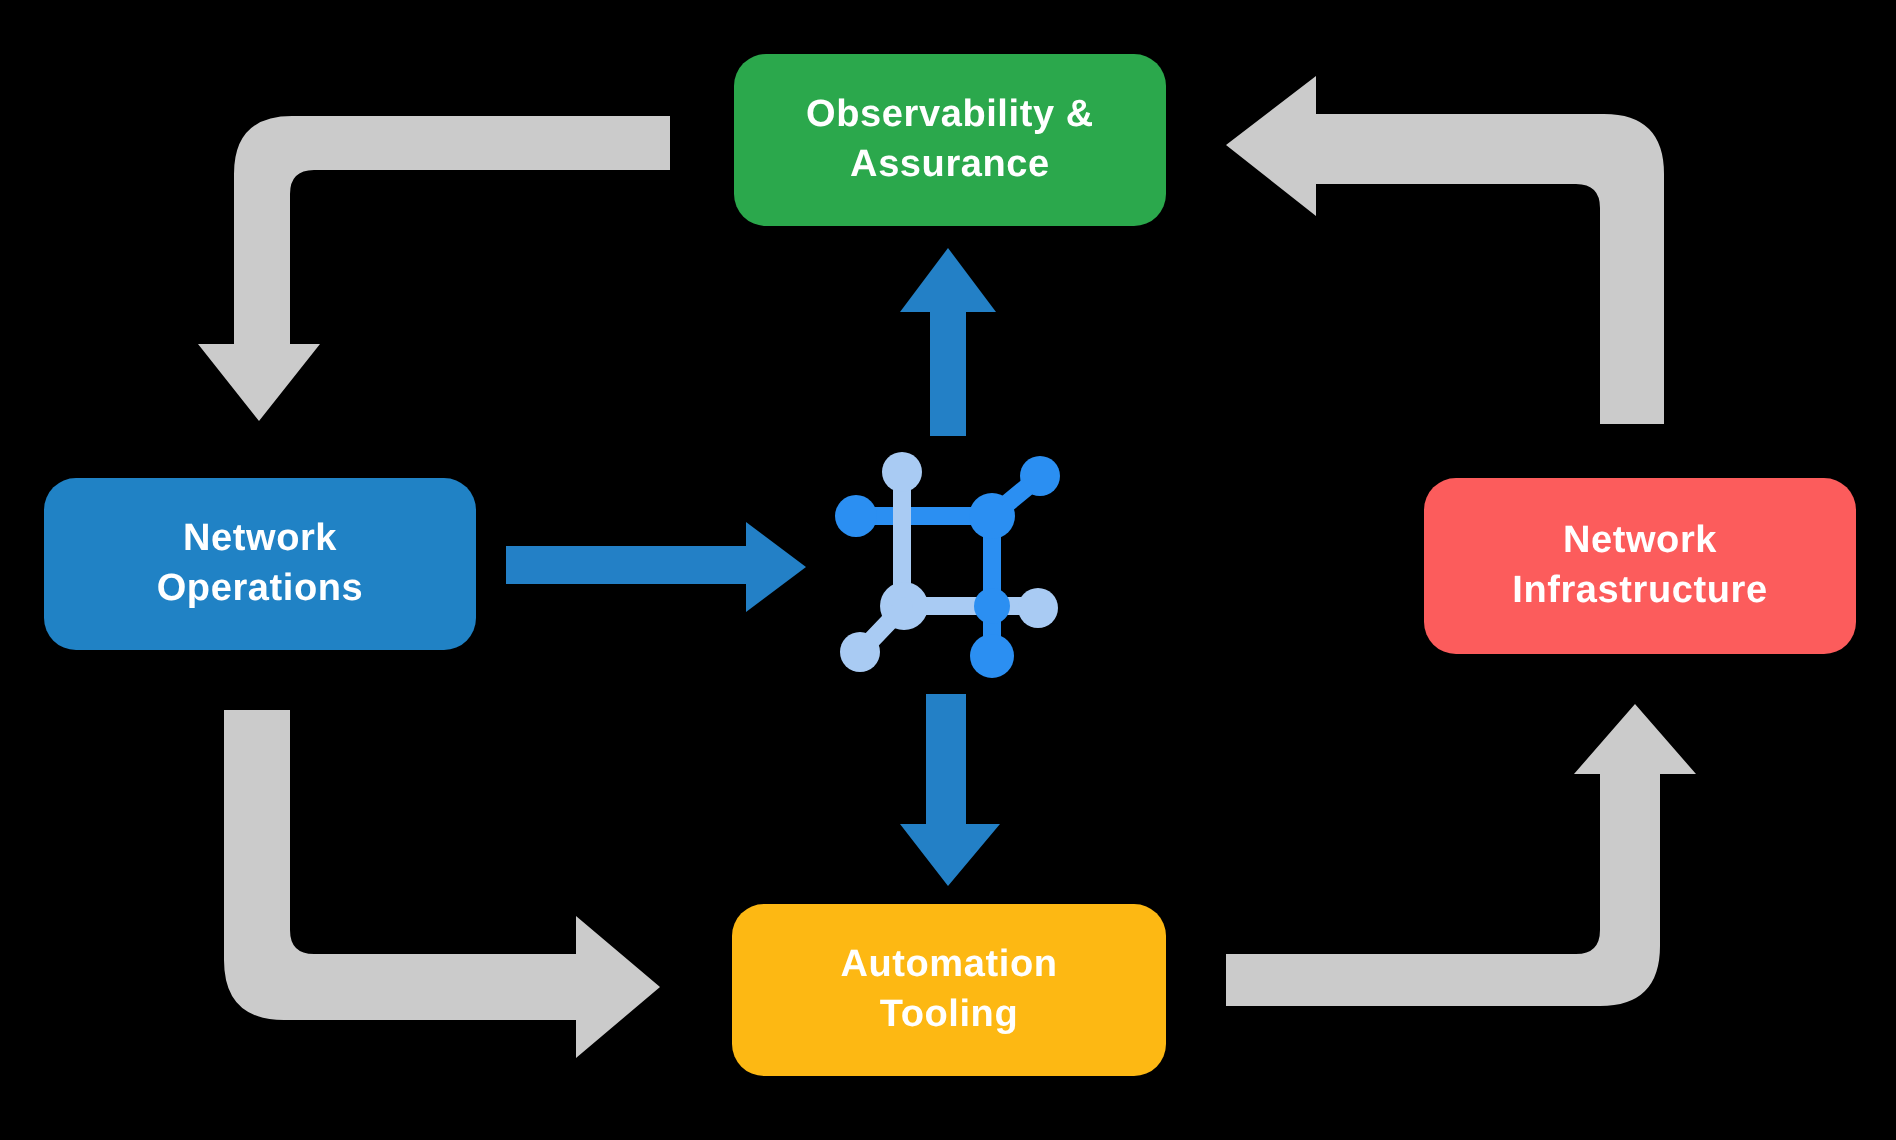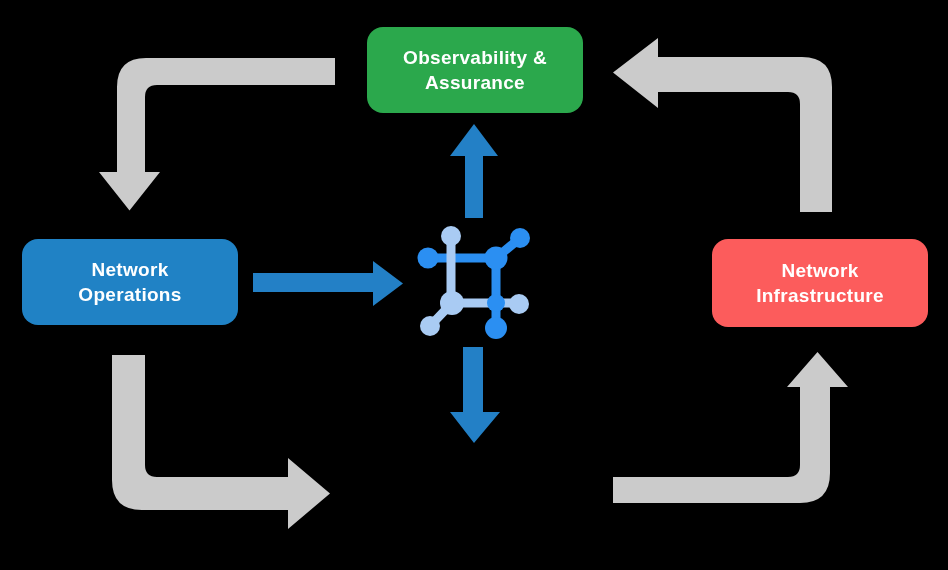--- a/index.html
+++ b/index.html
@@ -93,14 +93,18 @@
   <div class="node" id="node-operations" style="background: rgb(32, 130, 197);">
     <div class="node-label">Network
 Operations</div>
   </div>
 
   <div class="node" id="node-infrastructure" style="background: rgb(252, 92, 92);">
     <div class="node-label">Network
 Infrastructure</div>
   </div>
 
+  <div class="node" id="node-automation" style="background: rgb(253, 184, 19);">
+    <div class="node-label">Automation
+Tooling</div>
+  </div>
 
 </div>
 
 </body></html>

